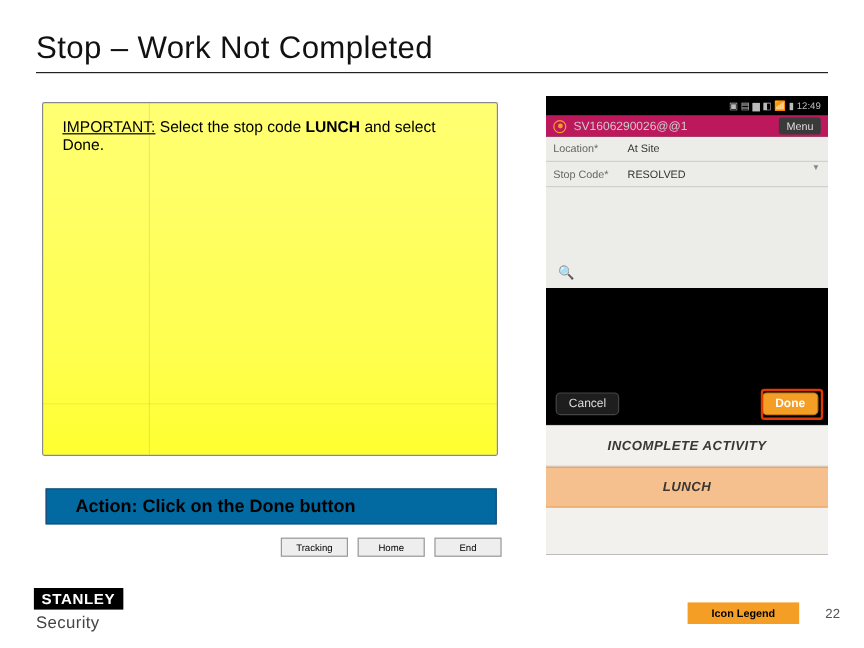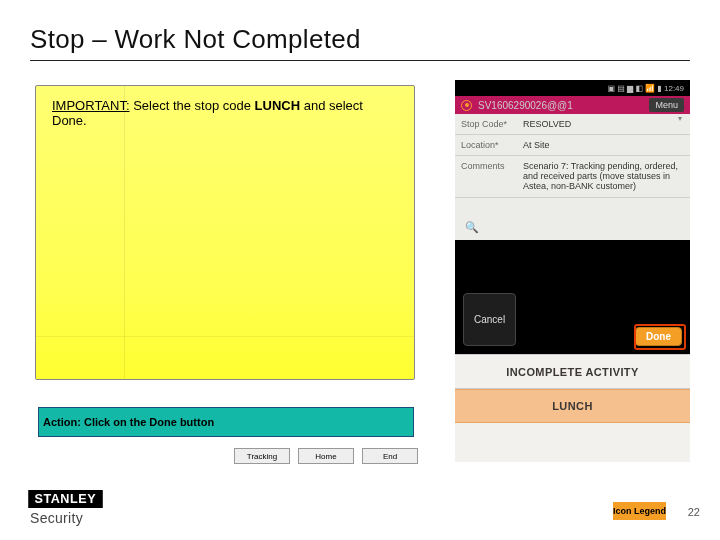--- a/index.html
+++ b/index.html
@@ -9,32 +9,32 @@
   .hr { position: absolute; left: 30px; top: 60px; width: 660px; height: 1px; background: #222; }
 
   .yellow-box { position: absolute; left: 35px; top: 85px; width: 380px; height: 295px;
     background: linear-gradient(to bottom, #ffff73 0%, #ffff50 70%, #ffff30 100%);
     border: 1px solid #888; border-radius: 2px; padding: 12px 16px; font-size: 13px; color:#000; }
   .yellow-box .imp { text-decoration: underline; }
   .yellow-box .divider { position:absolute; left:88px; top:0; bottom:0; width:1px; background:rgba(0,0,0,.08); }
   .yellow-box .dividerH { position:absolute; left:0; right:0; top:250px; height:1px; background:rgba(0,0,0,.06); }
 
   .action-box { position:absolute; left:38px; top:407px; width:376px; height:30px;
-    background:#14b8a6; border:1px solid #1b4c7a; color:#000; font-size:11px; font-weight:bold;
-    display:flex; align-items:center; padding-left:4px; }
+    background:#0369a1; border:1px solid #1b4c7a; color:#000; font-size:15px; font-weight:bold;
+    display:flex; align-items:center; padding-left:24px; }
 
   .nav { position:absolute; left:234px; top:448px; display:flex; gap:8px; }
   .nav button { width:56px; height:16px; font-size:8px; background:#eee; border:1px solid #999; cursor:pointer; }
 
   .logo { position:absolute; left:30px; bottom:14px; }
   .logo .stanley { background:#000; color:#fff; display:inline-block; font-weight:900; letter-spacing:.5px;
     padding:2px 6px; font-size:12px; font-family: Arial Black, Arial, sans-serif; transform:scaleX(1.05); }
   .logo .sec { display:block; font-size:14px; color:#444; margin-top:2px; letter-spacing:.3px; }
 
-  .icon-legend { position:absolute; right:54px; bottom:20px; height:18px; padding:0 0;
+  .icon-legend { position:absolute; right:54px; bottom:20px; height:18px; padding:0 20px;
     background:#f59e26; color:#000; font-size:9px; font-weight:bold; border:none; cursor:pointer; }
 
   .pagenum { position:absolute; right:20px; bottom:22px; font-size:11px; color:#555; }
 
   
   .phone { position:absolute; left:455px; top:80px; width:235px; height:382px; background:#000; }
   .statusbar { height:16px; background:#000; display:flex; justify-content:flex-end; align-items:center; gap:4px; padding:0 6px; }
   .statusbar .ico { color:#bbb; font-size:8px; }
   .banner { height:18px; background:#be185d; display:flex; align-items:center; color:#ccc; font-size:10px; padding:0 6px; gap:6px; }
   .banner .orange-dot { width:11px; height:11px; border:1.5px solid #f59e26; border-radius:50%; display:flex; align-items:center; justify-content:center; }
@@ -45,28 +45,28 @@
   .form { background:#ecece9; height:126px; position:relative; }
   .row { display:flex; align-items:flex-start; border-bottom:1px solid #d0d0cc; font-size:9px; color:#444; }
   .row .lbl { width:68px; padding:5px 6px; color:#666; }
   .row .val { flex:1; padding:5px 6px 5px 0; color:#333; }
   .row.resolved .caret { position:absolute; right:8px; color:#888; font-size:8px; }
   .row.comments .val { padding-bottom:6px; }
   .mag { position:absolute; left:10px; bottom:6px; color:#666; font-size:11px; }
 
   .black-gap { background:#000; height:114px; position:relative; }
   .cancel { position:absolute; left:8px; bottom:8px; background:#1e1e1e; color:#ddd; border:1px solid #444;
-    border-radius:4px; font-size:10px; padding:20px 10px; }
+    border-radius:4px; font-size:10px; padding:3px 10px; }
   .done { position:absolute; right:8px; bottom:8px; background:#f59e26; color:#fff; border:1px solid #c77a14;
     border-radius:4px; font-size:10px; font-weight:bold; padding:3px 10px; }
   .done-outline { position:absolute; right:4px; bottom:4px; width:52px; height:26px; border:2px solid #e03a00; border-radius:3px; pointer-events:none; }
 
   .options { background:#f2f1ed; height:108px; border-top:1px solid #ccc; }
   .opt { height:34px; display:flex; align-items:center; justify-content:center; border-bottom:1px solid #ccc;
-    font-size:11px; font-weight:bold; letter-spacing:.4px; color:#3a3734; }
+    font-size:11px; font-weight:bold; letter-spacing:.4px; color:#3a3734;font-style:italic; }
   .opt.lunch { background:#f5c08e; border-top:1px solid #e8a764; border-bottom:1px solid #e8a764; }
 </style>
 </head>
 <body>
 <div class="slide">
 
   <div class="title">Stop – Work Not Completed</div>
   <div class="hr"></div>
 
   <div class="yellow-box">
@@ -95,32 +95,28 @@
     <div class="statusbar">
       <span class="ico">▣ ▤ ▆ ◧ 📶 ▮ 12:49</span>
     </div>
     <div class="banner">
       <span class="orange-dot"></span>
       <span>SV1606290026@@1</span>
       <span class="spacer"></span>
       <span class="menu">Menu</span>
     </div>
     <div class="form">
+      <div class="row">
+        <div class="lbl">Location*</div>
+        <div class="val">At Site</div>
+      </div>
       <div class="row resolved">
         <div class="lbl">Stop Code*</div>
         <div class="val">RESOLVED</div>
         <span class="caret">▾</span>
-      </div>
-      <div class="row">
-        <div class="lbl">Location*</div>
-        <div class="val">At Site</div>
-      </div>
-      <div class="row comments">
-        <div class="lbl">Comments</div>
-        <div class="val">Scenario 7: Tracking pending, ordered, and received parts (move statuses in Astea, non-BANK customer)</div>
       </div>
       <span class="mag">🔍</span>
     </div>
     <div class="black-gap">
       <button class="cancel">Cancel</button>
       <button class="done">Done</button>
       <div class="done-outline"></div>
     </div>
     <div class="options">
       <div class="opt">INCOMPLETE ACTIVITY</div>

